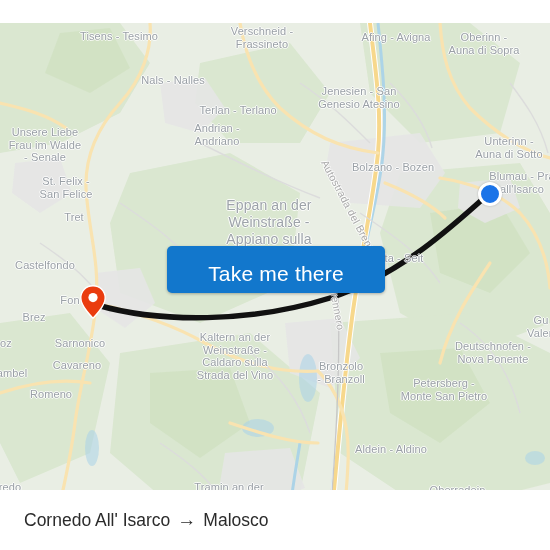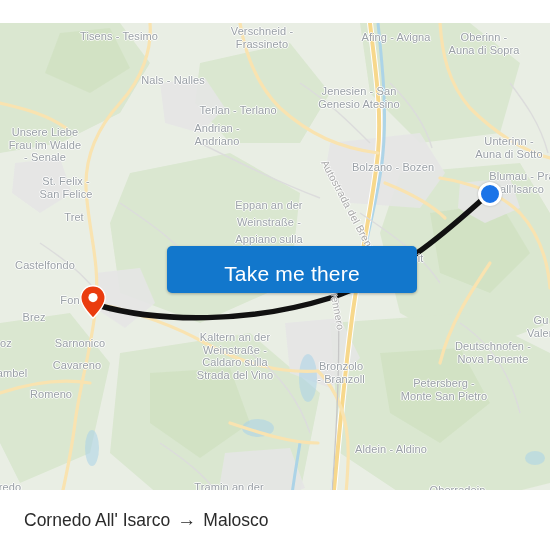--- a/index.html
+++ b/index.html
@@ -45,21 +45,21 @@
     line-height: 12.5px;
     text-align: center;
     white-space: pre;
     letter-spacing: 0.1px;
     text-shadow:
        1px 0 0 rgba(255,255,255,.85), -1px 0 0 rgba(255,255,255,.85),
        0 1px 0 rgba(255,255,255,.85), 0 -1px 0 rgba(255,255,255,.85);
     transform: translate(-50%, -50%);
     pointer-events: none;
   }
-  .maplabel.big { font-size: 11px; line-height: 17px; color: #9da3a9; }
+  .maplabel.big { font-size: 14px; line-height: 17px; color: #9da3a9; }
   .maplabel.road {
     color: #a9a9a9;
     font-size: 10.5px;
     letter-spacing: .2px;
   }
 
   
   .pin {
     position: absolute;
     width: 26px; height: 34px;
@@ -74,21 +74,21 @@
     box-sizing: border-box;
     transform: translate(-50%, -50%);
     box-shadow: 0 0 2px rgba(0,0,0,.25);
   }
 
   
   #cta {
     position: absolute;
     left: 167px;
     top: 223px;
-    width: 250px;
+    width: 218px;
     height: 47px;
     background: #1277cc;
     border: none;
     border-radius: 5px;
     color: #ffffff;
     font-family: "Liberation Sans", sans-serif;
     font-size: 21px;
     letter-spacing: .2px;
     cursor: pointer;
     box-shadow: 0 1px 3px rgba(0,0,0,.28);

